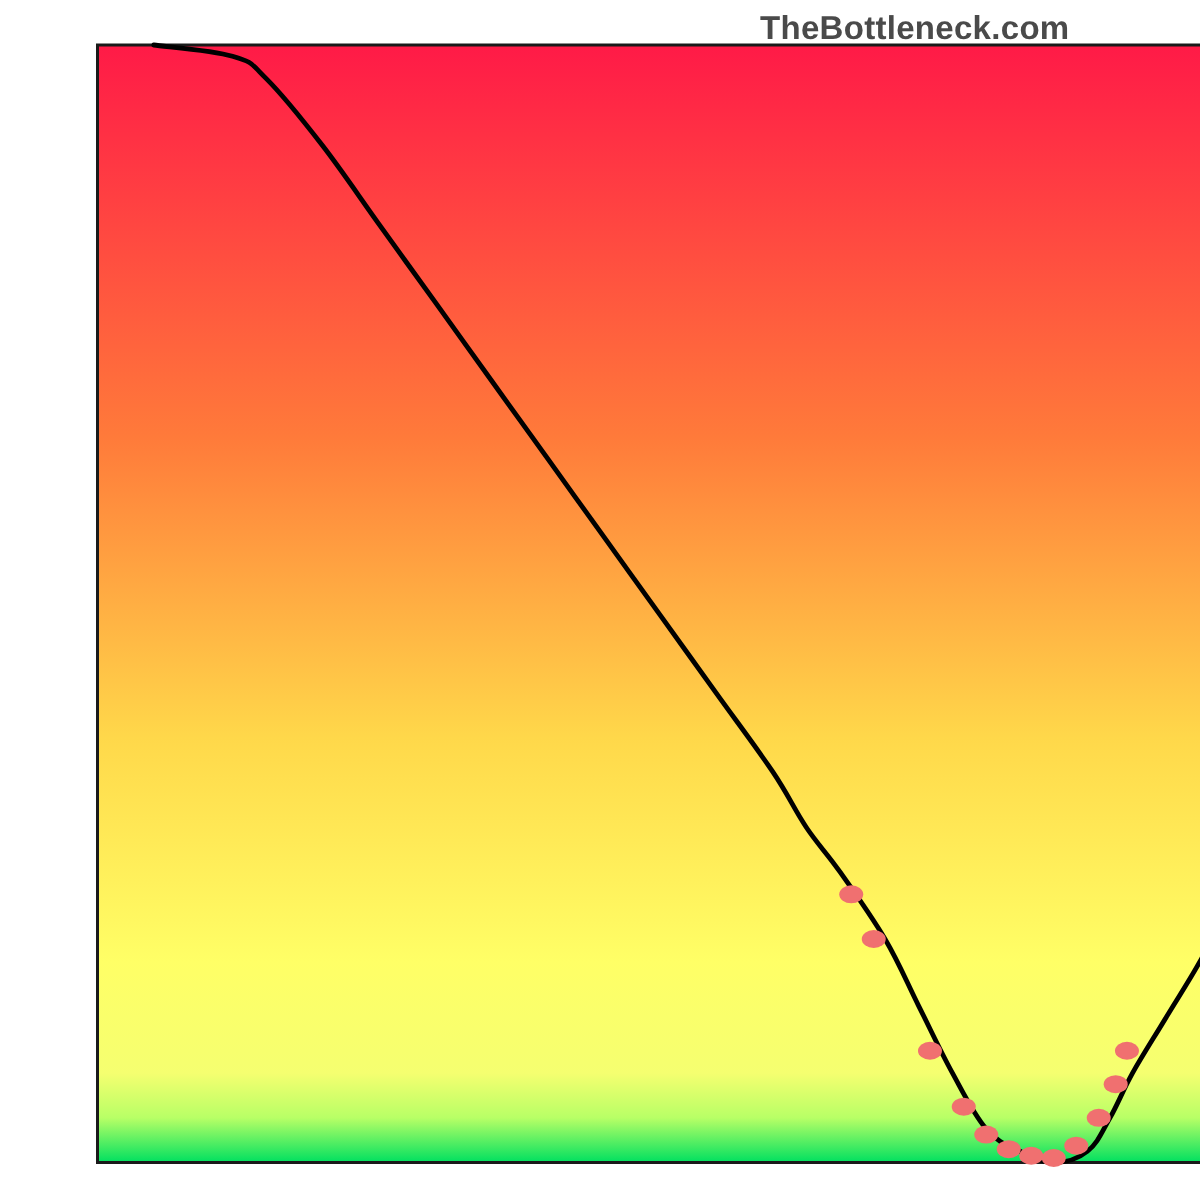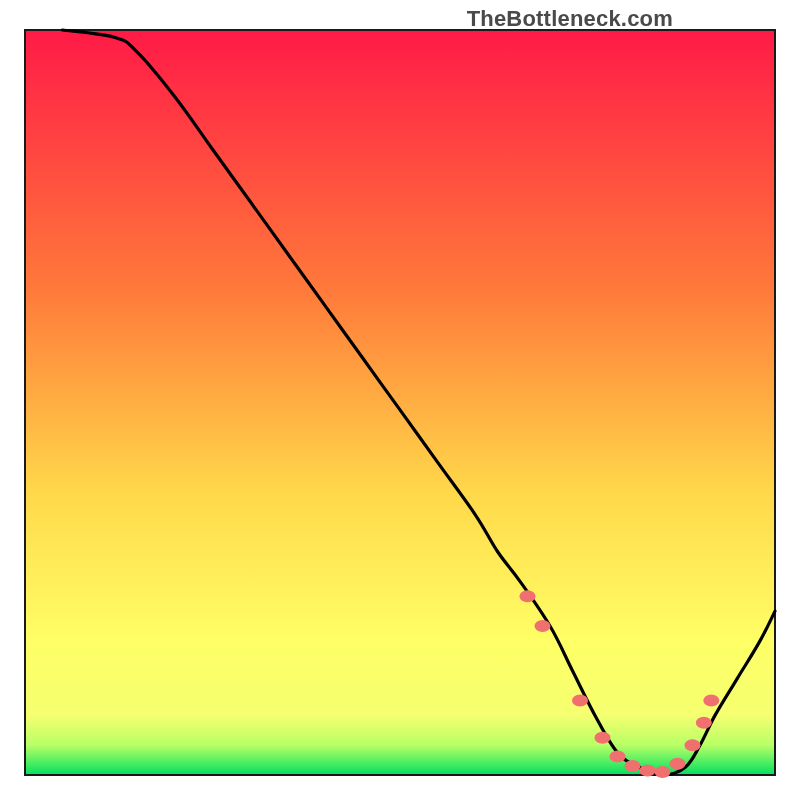--- a/index.html
+++ b/index.html
@@ -8,20 +8,21 @@
     width: 800px;
     height: 800px;
     overflow: hidden;
     background: #ffffff;
     font-family: Arial, Helvetica, sans-serif;
   }
   .stage {
     position: relative;
     width: 685px;
     height: 800px;
+    margin-left: 40px;
   }
   .watermark {
     position: absolute;
     top: 6px;
     right: 12px;
     font-size: 22px;
     font-weight: 600;
     color: #4a4a4a;
     letter-spacing: 0.2px;
   }

